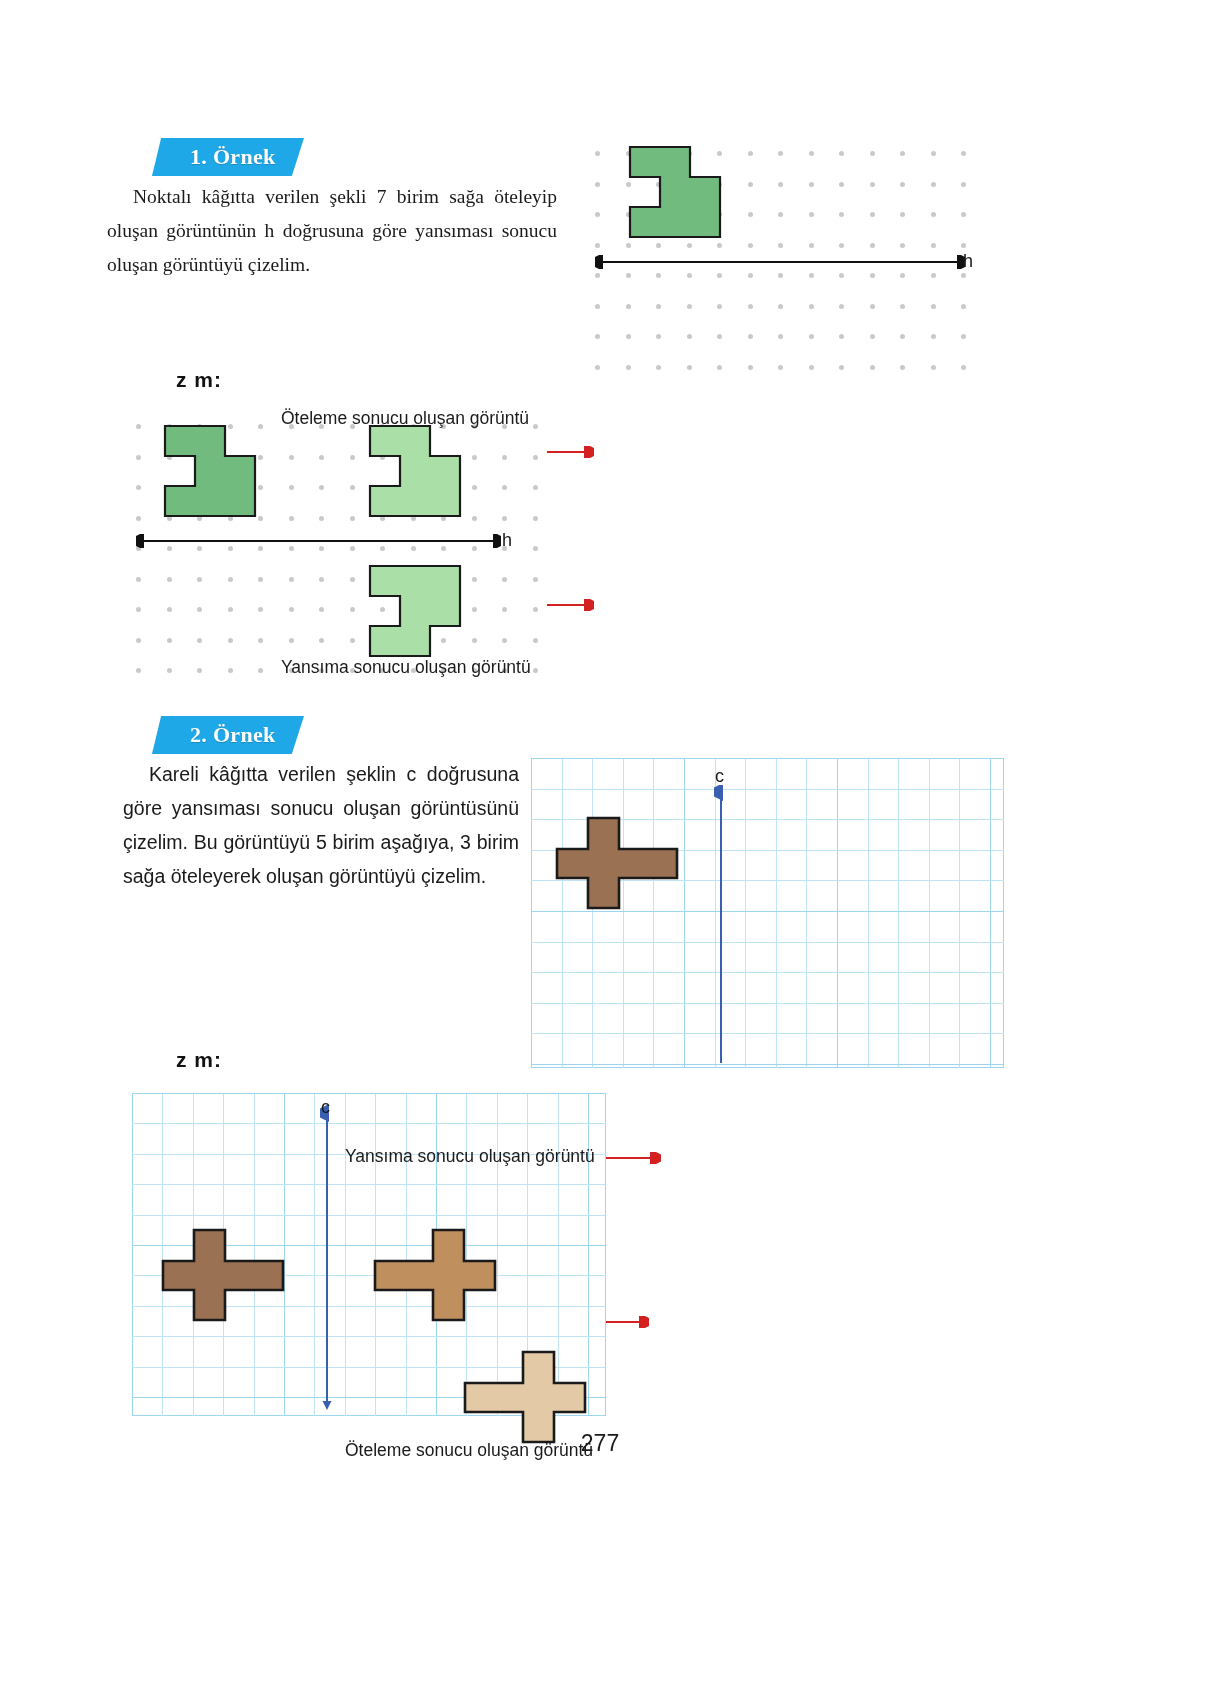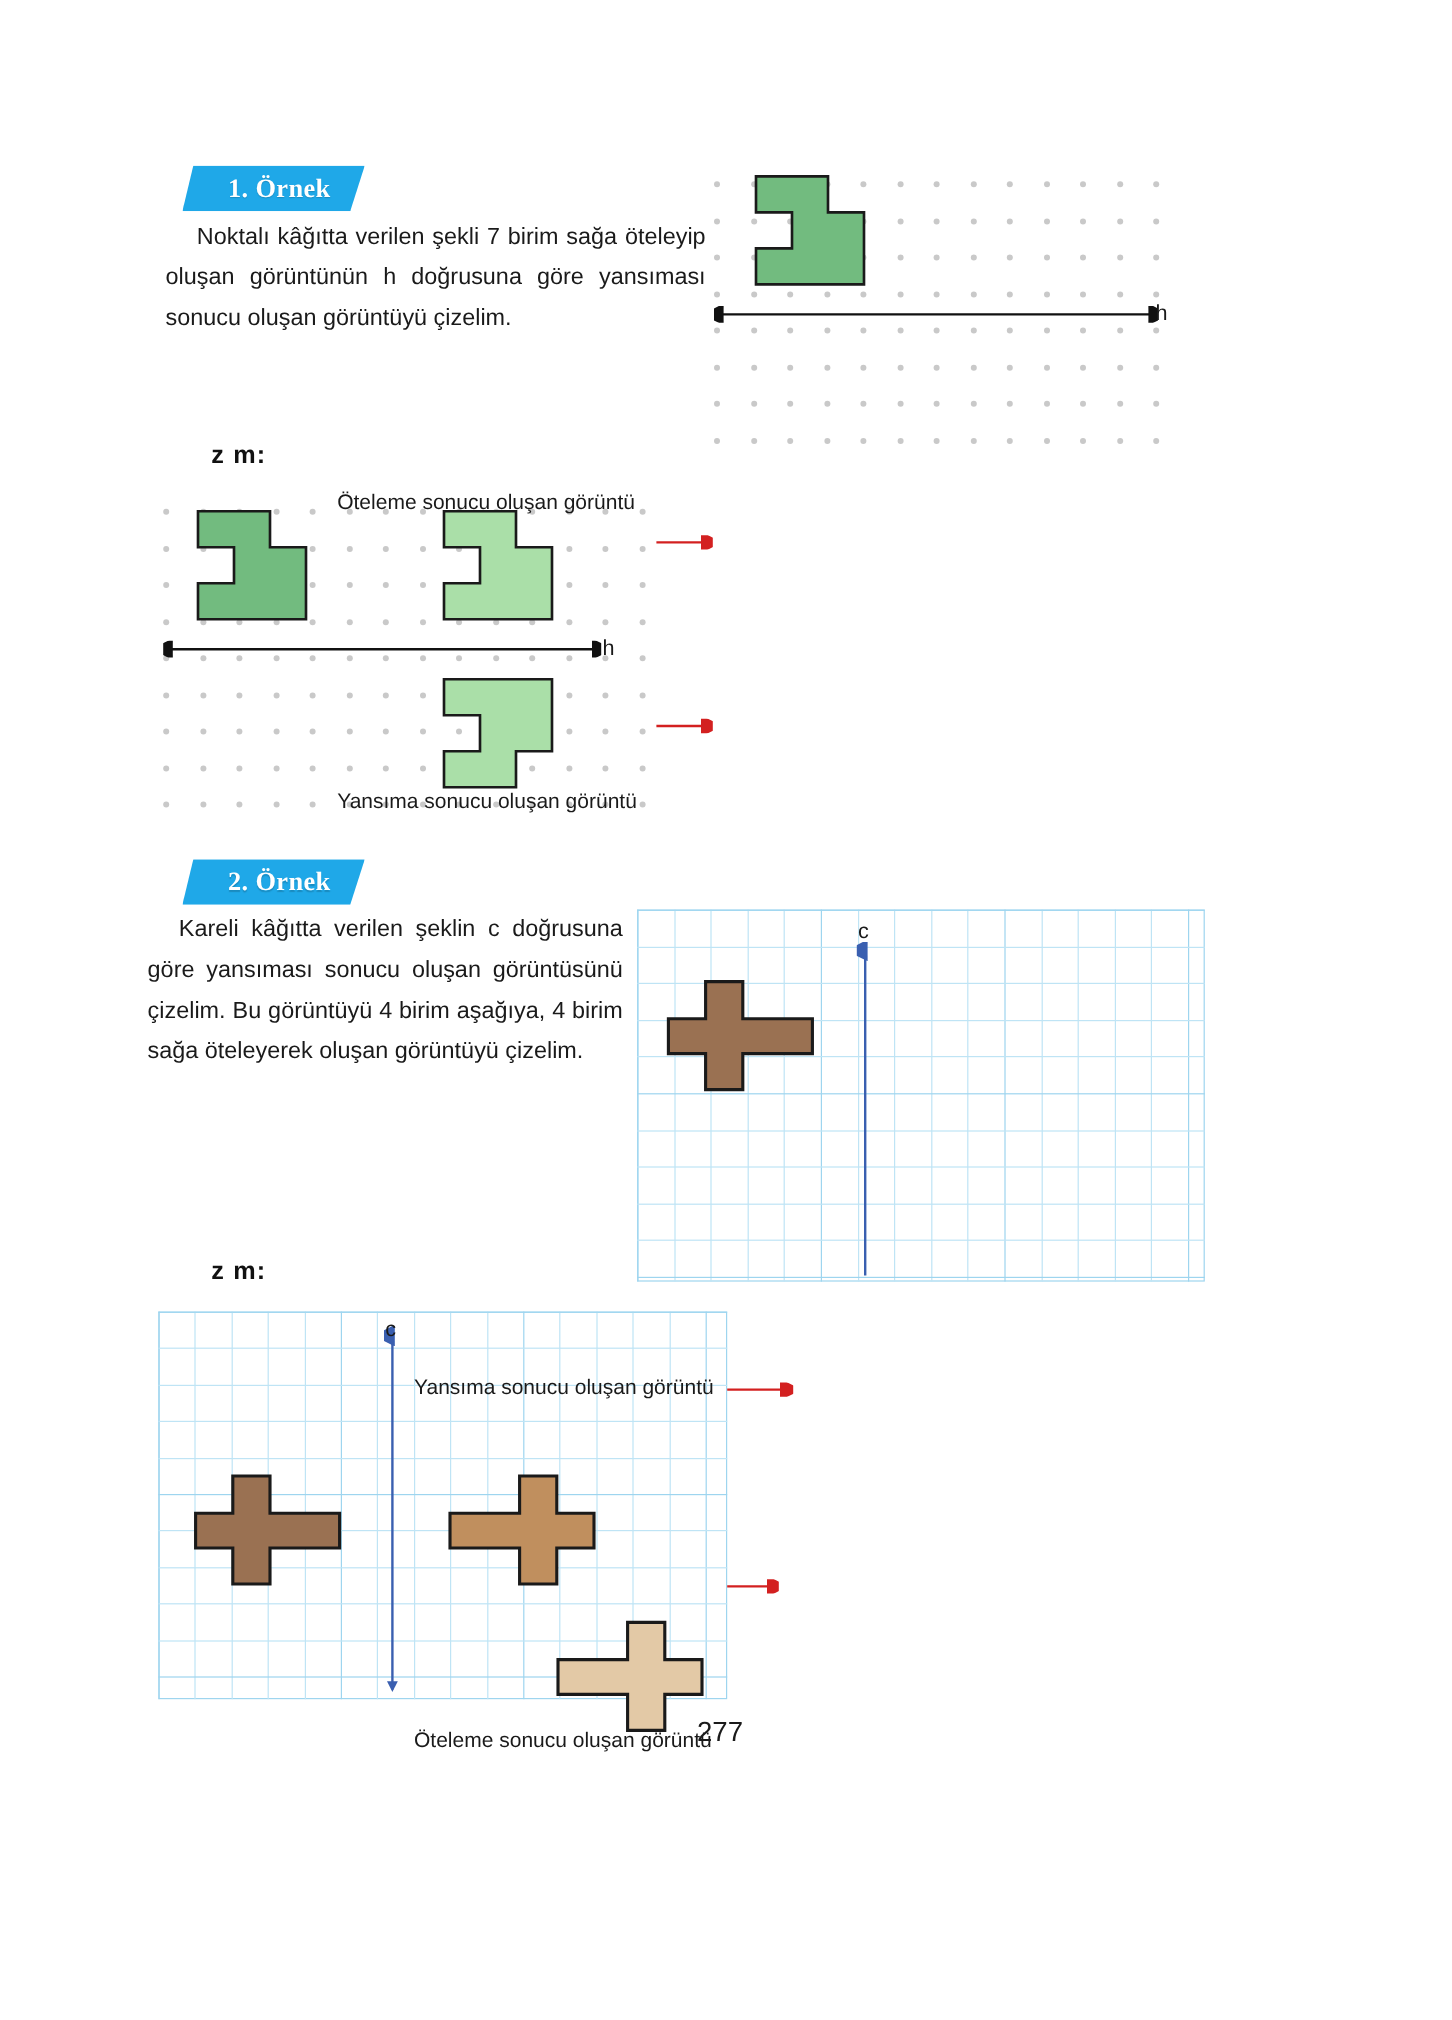--- a/index.html
+++ b/index.html
@@ -65,21 +65,21 @@
 </head>
 <body>
 
 <div class="page">
 
   <div class="ribbon" style="left:152px;top:138px;width:160px;">
     <span class="shape"></span>
     <span class="lbl">1. Örnek</span>
   </div>
 
-  <div class="para" style="left:138px;top:180px;width:450px;">
+  <div class="para" style="left:107px;top:180px;width:450px;font-family:Liberation Serif, serif;">
     <span class="ind"></span><span>Noktalı kâğıtta verilen şekli 7 birim sağa öteleyip oluşan görüntünün h doğrusuna göre yansıması sonucu oluşan görüntüyü çizelim.</span>
   </div>
 
   <div class="dotgrid" id="dg-top" style="left:595px;top:145px;width:400px;height:240px;">
       <span class="dot" style="left: 0px; top: 6px;"></span>
       <span class="dot" style="left: 30.5px; top: 6px;"></span>
       <span class="dot" style="left: 61px; top: 6px;"></span>
       <span class="dot" style="left: 91.5px; top: 6px;"></span>
       <span class="dot" style="left: 122px; top: 6px;"></span>
       <span class="dot" style="left: 152.5px; top: 6px;"></span>
@@ -384,21 +384,21 @@
     </svg>
   </div>
 
 
   <div class="ribbon" style="left:152px;top:716px;width:160px;">
     <span class="shape"></span>
     <span class="lbl">2. Örnek</span>
   </div>
 
   <div class="para" style="left:123px;top:757px;width:396px;">
-    <span class="ind"></span><span>Kareli kâğıtta verilen şeklin c doğrusuna göre yansıması sonucu oluşan görüntüsünü çizelim. Bu görüntüyü 4 birim aşağıya, 4 birim sağa öteleyerek oluşan görüntüyü çizelim.</span>
+    <span class="ind"></span><span>Kareli kâğıtta verilen şeklin c doğrusuna göre yansıması sonucu oluşan görüntüsünü çizelim. Bu görüntüyü 5 birim aşağıya, 3 birim sağa öteleyerek oluşan görüntüyü çizelim.</span>
   </div>
 
   <div class="sqgrid" id="sg-top" style="left:531px;top:758px;width:473px;height:310px;">
     <div class="border"></div>
   <span class="glM" style="left: 0px; top: 0px; width: 1px; height: 310px;"></span>
       <span class="gl" style="left: 31px; top: 0px; width: 1px; height: 310px;"></span>
       <span class="gl" style="left: 61px; top: 0px; width: 1px; height: 310px;"></span>
       <span class="gl" style="left: 92px; top: 0px; width: 1px; height: 310px;"></span>
       <span class="gl" style="left: 122px; top: 0px; width: 1px; height: 310px;"></span>
       <span class="glM" style="left: 153px; top: 0px; width: 1px; height: 310px;"></span>

